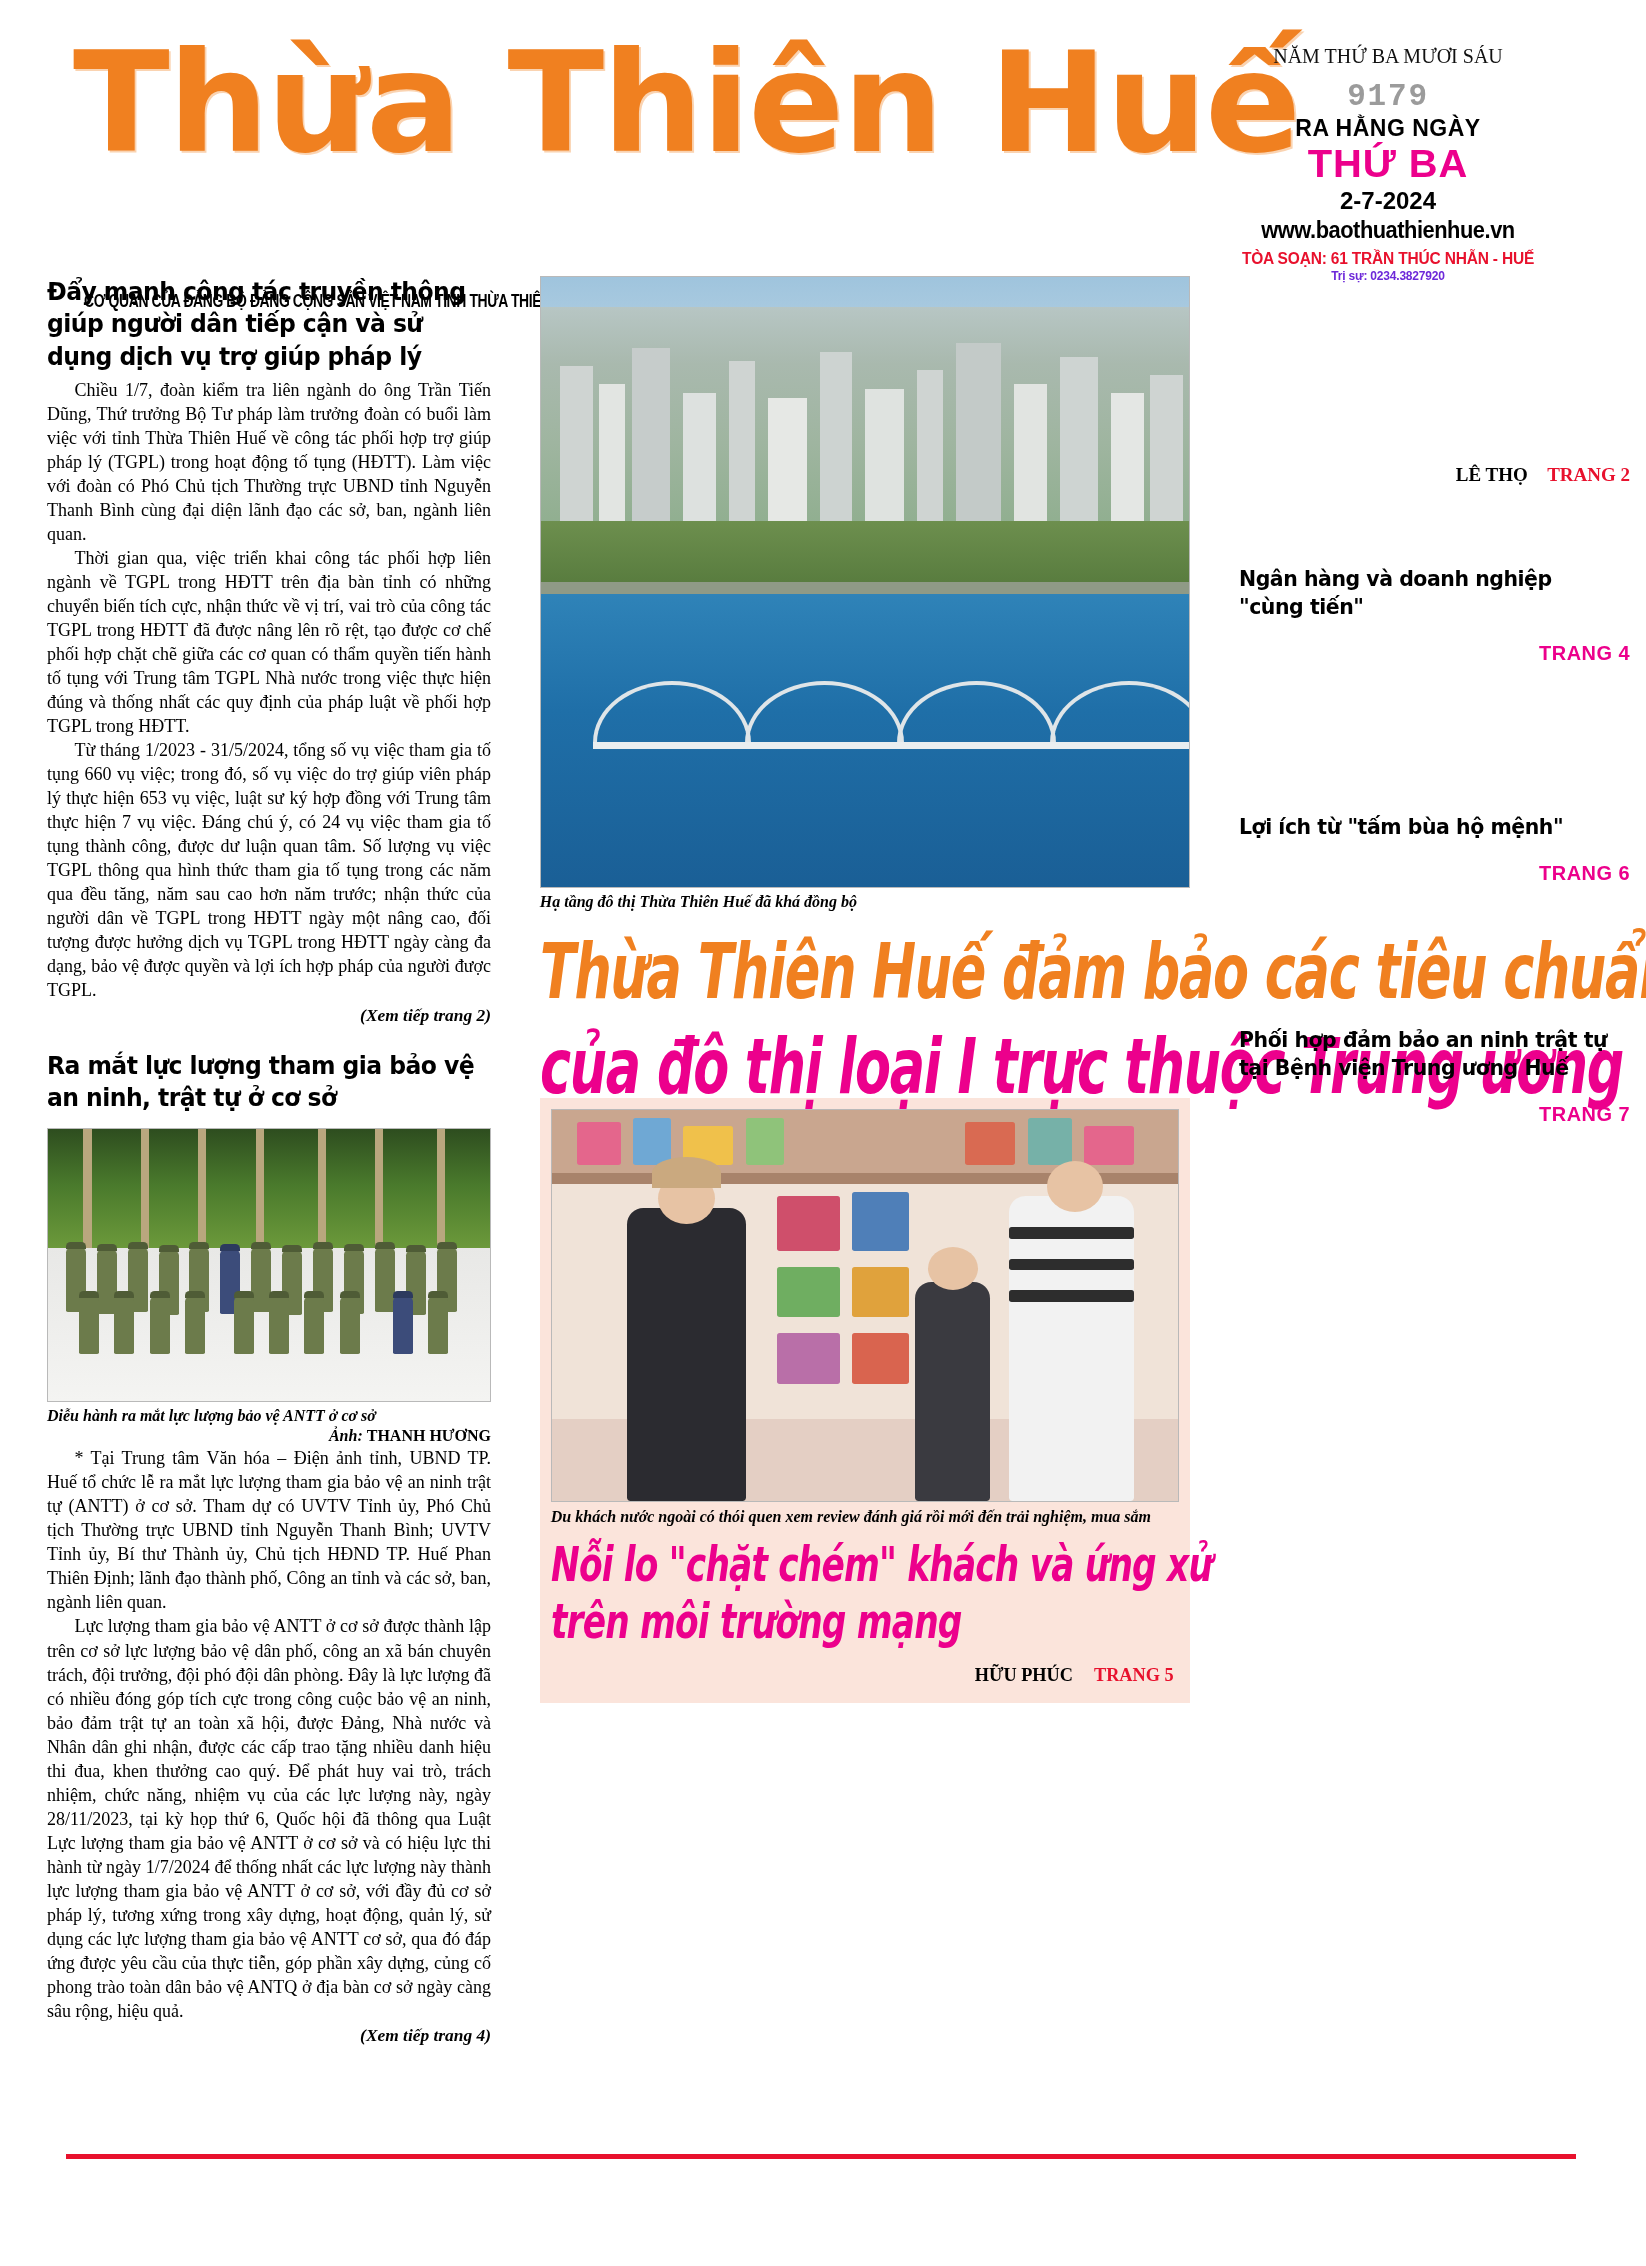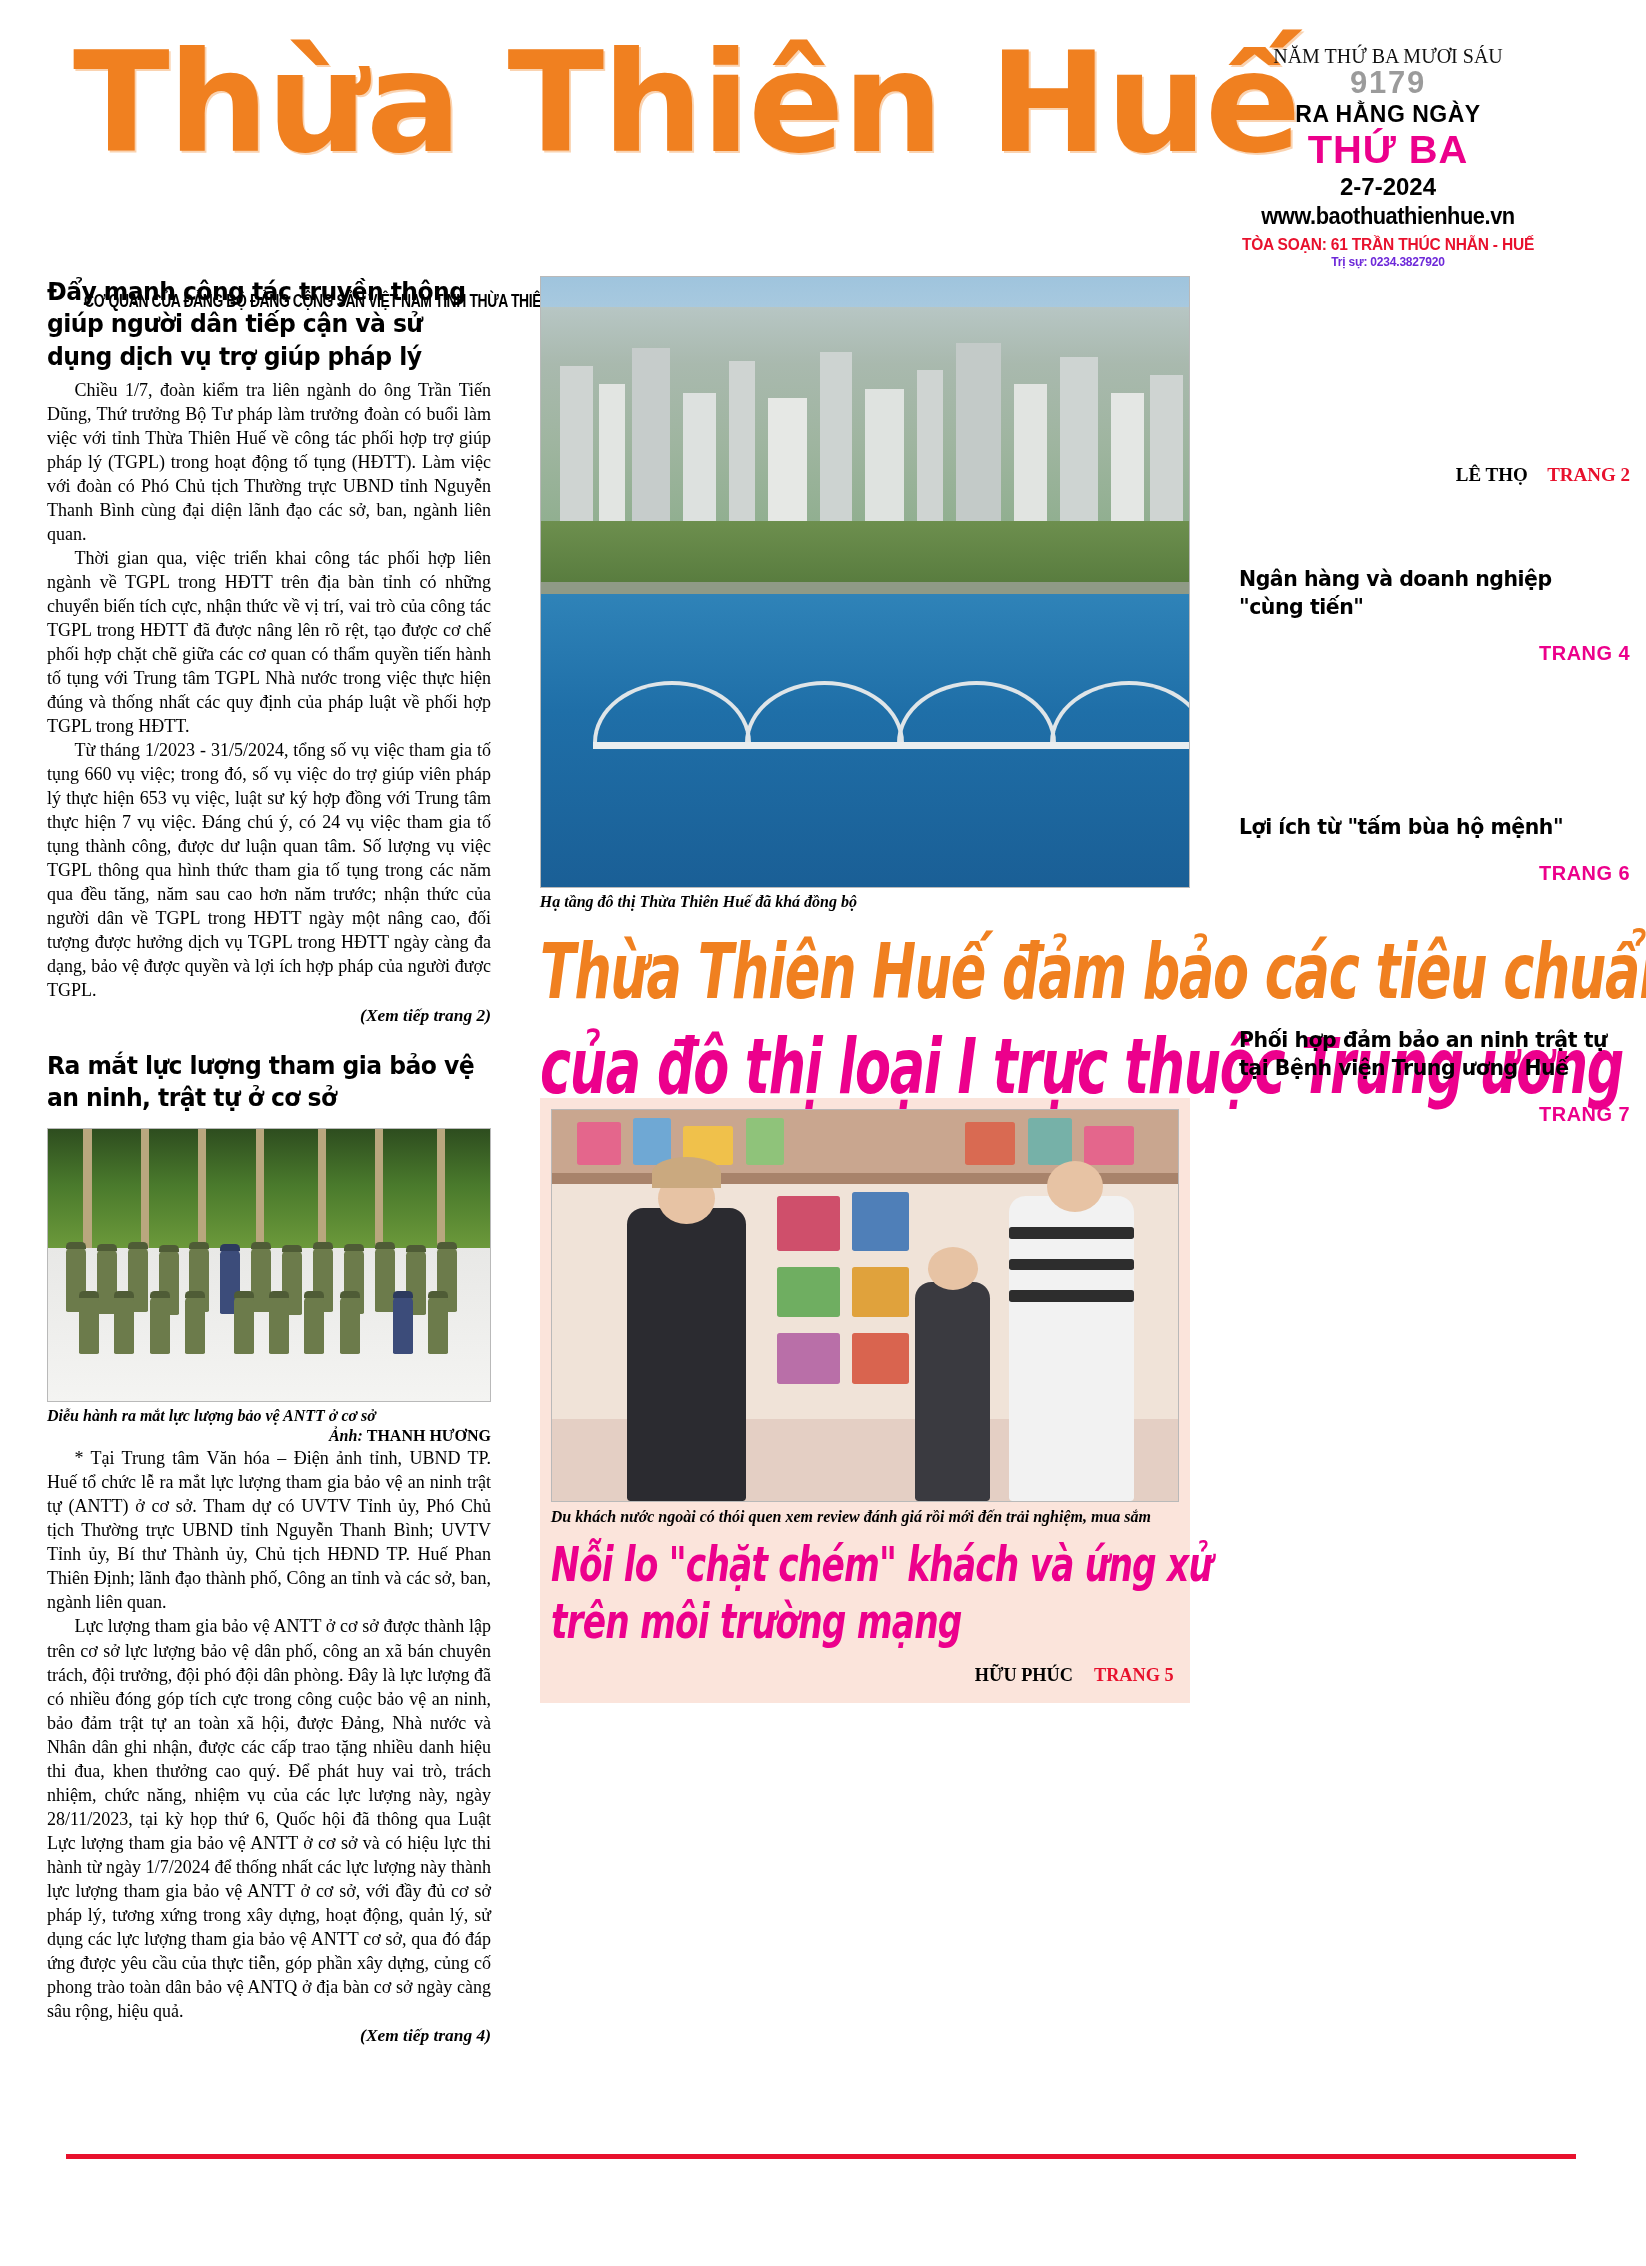--- a/index.html
+++ b/index.html
@@ -43,23 +43,23 @@
   .header-right {
     position:absolute; right:35px; top:44px; width:402px;
     text-align:center;
   }
   .hr-year {
     font-family:"Liberation Serif", serif;
     font-size:20px; letter-spacing:0px; color:#111;
     transform:scaleY(1.1);
   }
   .hr-issue {
-    font-family:Liberation Sans, sans-serif;
+    font-family:Liberation Mono, monospace;
     font-weight:bold; font-size:31px; color:#9b9b9b;
-    letter-spacing:1.8px; line-height:1.05; margin-top:0;
+    letter-spacing:1.8px; line-height:1.05; margin-top:14px;
   }
   .hr-daily {
     font-family:"Liberation Sans", sans-serif;
     font-weight:bold; font-size:23px; letter-spacing:0.5px;
     margin-top:1.8px; color:#000;
   }
   .hr-day {
     font-family:"Liberation Sans", sans-serif;
     font-weight:bold; font-size:38px; color:#EC008C;
     letter-spacing:0.9px; line-height:1.05; margin-top:2.7px;

